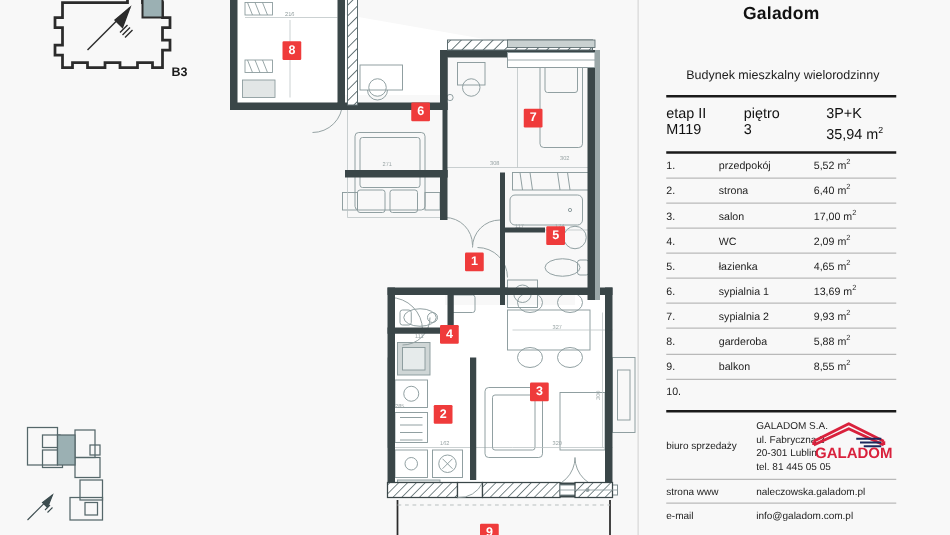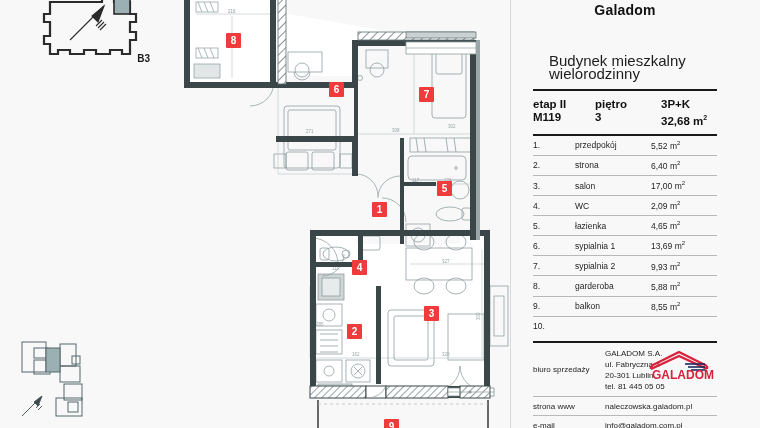--- a/index.html
+++ b/index.html
@@ -38,27 +38,27 @@
     background:#f8f8f8;
     border-left:1px solid #d8d8d8;
     box-sizing:border-box;
     padding:0 16px;
   }
   .panel-title{
     font-size:14px;font-weight:700;color:#111;
     text-align:center;margin-top:2px;letter-spacing:.2px;
   }
   .panel-sub{
-    margin-top:36px;font-size:15px;line-height:13px;color:#1d1d1d;
+    margin-top:36px;font-size:10px;line-height:13px;color:#1d1d1d;
     padding-left:22px;
   }
   .rule{height:0;border-top:2px solid #1a1a1a;margin:9px 6px 0 6px;}
 
   .head-cols{
-    display:flex;margin:7px 6px 0 6px;font-size:11.5px;font-weight:700;color:#111;
+    display:flex;margin:7px 6px 0 6px;font-size:11.5px;font-weight:400;color:#111;
     line-height:13px;
   }
   .head-cols .c1{width:62px;}
   .head-cols .c2{width:66px;}
   .head-cols .c3{flex:1;}
   .head-cols sup{font-size:7px;}
 
   
   .rooms{margin:0 6px;}
   .rrow{
@@ -407,21 +407,21 @@
         <div>etap II</div>
         <div>M119</div>
       </div>
       <div class="c2">
         <div>piętro</div>
         <div>3</div>
       </div>
       <div class="c3">
         <div>3P+K</div>
         <div>
-          <span>32,68 m</span><sup>2</sup>
+          <span>35,94 m</span><sup>2</sup>
         </div>
       </div>
     </div>
 
     <div class="rule" style="margin-top:6px;"></div>
 
     <div class="rooms">
       <div class="rrow" style="border-top:0;">
         <span class="n">1.</span>
         <span class="nm">przedpokój</span>

